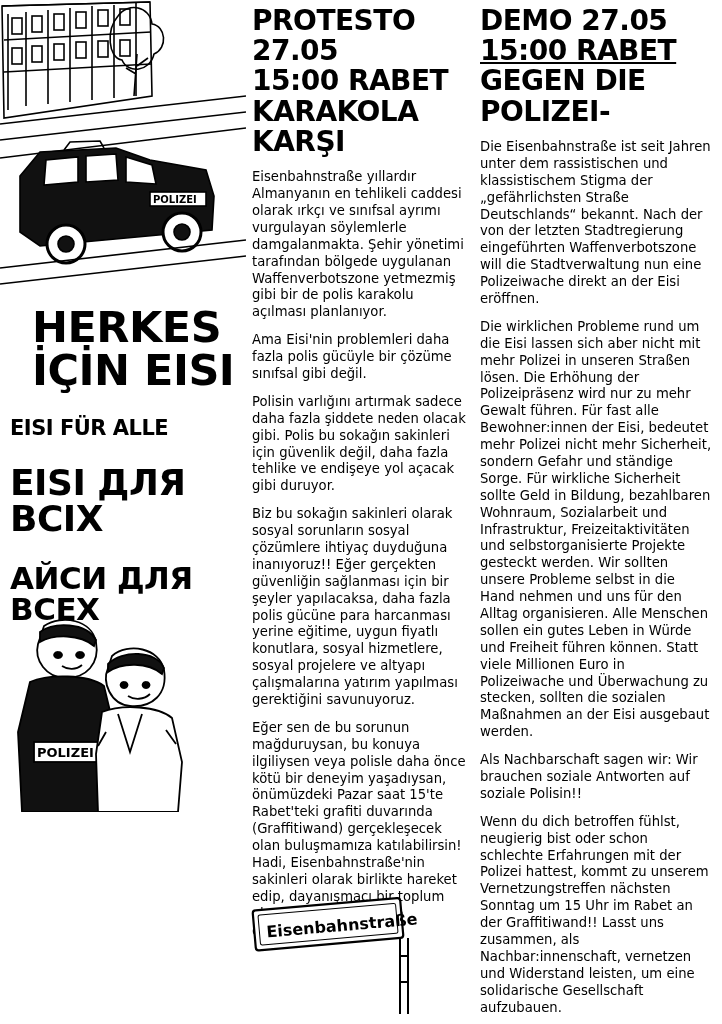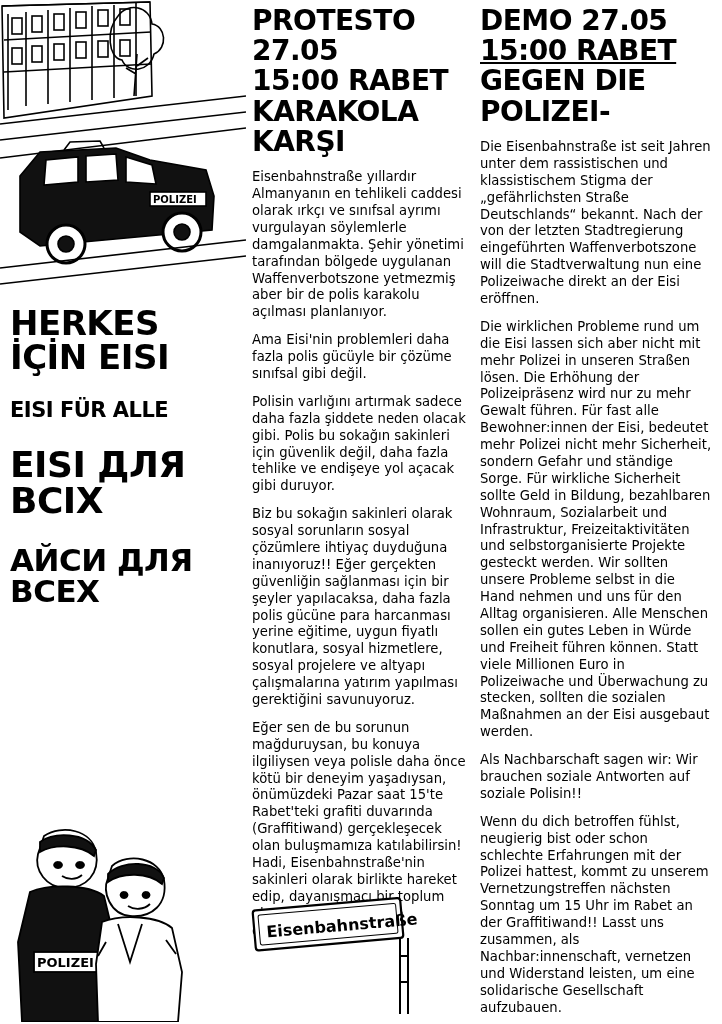--- a/index.html
+++ b/index.html
@@ -20,21 +20,21 @@
     top: 0; left: 0;
     width: 722px;
     height: 1024px;
   }
 
   
   .col-left {
     position: absolute;
     left: 0; top: 0;
     width: 246px;
-    height: 1022px;
+    height: 812px;
   }
   .art-top {
     position: absolute;
     left: 0; top: 0;
     width: 246px;
     height: 300px;
   }
   .art-bottom {
     position: absolute;
     left: 0; bottom: 0;
@@ -49,21 +49,21 @@
   }
   .slogan {
     font-family: "DejaVu Sans", sans-serif;
     font-weight: 900;
     letter-spacing: -0.5px;
     line-height: 1.0;
     color: #000;
     margin: 0 0 26px 0;
     text-transform: uppercase;
   }
-  .slogan.s1 { font-size: 34px; }
+  .slogan.s1 { font-size: 43px; margin-left: 22px; }
   .slogan.s2 { font-size: 21px; }
   .slogan.s3 { font-size: 36px; }
   .slogan.s4 { font-size: 31px; }
 
   
   .col-mid {
     position: absolute;
     left: 252px;
     top: 6px;
     width: 218px;
@@ -198,21 +198,21 @@
   </div>
 
   <div class="col-mid">
     <h1 class="headline">
       <span>PROTESTO</span><br>
       <span>27.05</span><br>
       <span>15:00 RABET</span><br>
       <span>KARAKOLA</span><br>
       <span>KARŞI</span>
     </h1>
-    <p class="body-text">Eisenbahnstraße yıllardır Almanyanın en tehlikeli caddesi olarak ırkçı ve sınıfsal ayrımı vurgulayan söylemlerle damgalanmakta. Şehir yönetimi tarafından bölgede uygulanan Waffenverbotszone yetmezmiş aber bir de polis karakolu açılması planlanıyor.</p>
+    <p class="body-text">Eisenbahnstraße yıllardır Almanyanın en tehlikeli caddesi olarak ırkçı ve sınıfsal ayrımı vurgulayan söylemlerle damgalanmakta. Şehir yönetimi tarafından bölgede uygulanan Waffenverbotszone yetmezmiş gibi bir de polis karakolu açılması planlanıyor.</p>
     <p class="body-text">Ama Eisi'nin problemleri daha fazla polis gücüyle bir çözüme sınıfsal gibi değil.</p>
     <p class="body-text">Polisin varlığını artırmak sadece daha fazla şiddete neden olacak gibi. Polis bu sokağın sakinleri için güvenlik değil, daha fazla tehlike ve endişeye yol açacak gibi duruyor.</p>
     <p class="body-text">Biz bu sokağın sakinleri olarak sosyal sorunların sosyal çözümlere ihtiyaç duyduğuna inanıyoruz!! Eğer gerçekten güvenliğin sağlanması için bir şeyler yapılacaksa, daha fazla polis gücüne para harcanması yerine eğitime, uygun fiyatlı konutlara, sosyal hizmetlere, sosyal projelere ve altyapı çalışmalarına yatırım yapılması gerektiğini savunuyoruz.</p>
     <p class="body-text">Eğer sen de bu sorunun mağduruysan, bu konuya ilgiliysen veya polisle daha önce kötü bir deneyim yaşadıysan, önümüzdeki Pazar saat 15'te Rabet'teki grafiti duvarında (Graffitiwand) gerçekleşecek olan buluşmamıza katılabilirsin! Hadi, Eisenbahnstraße'nin sakinleri olarak birlikte hareket edip, dayanışmacı bir toplum oluşturmak için birlikte direnelim!</p>
   </div>
 
   <div class="col-right">
     <h1 class="headline">
       <span>DEMO 27.05</span><br>
       <span class="u">15:00 RABET</span><br>

